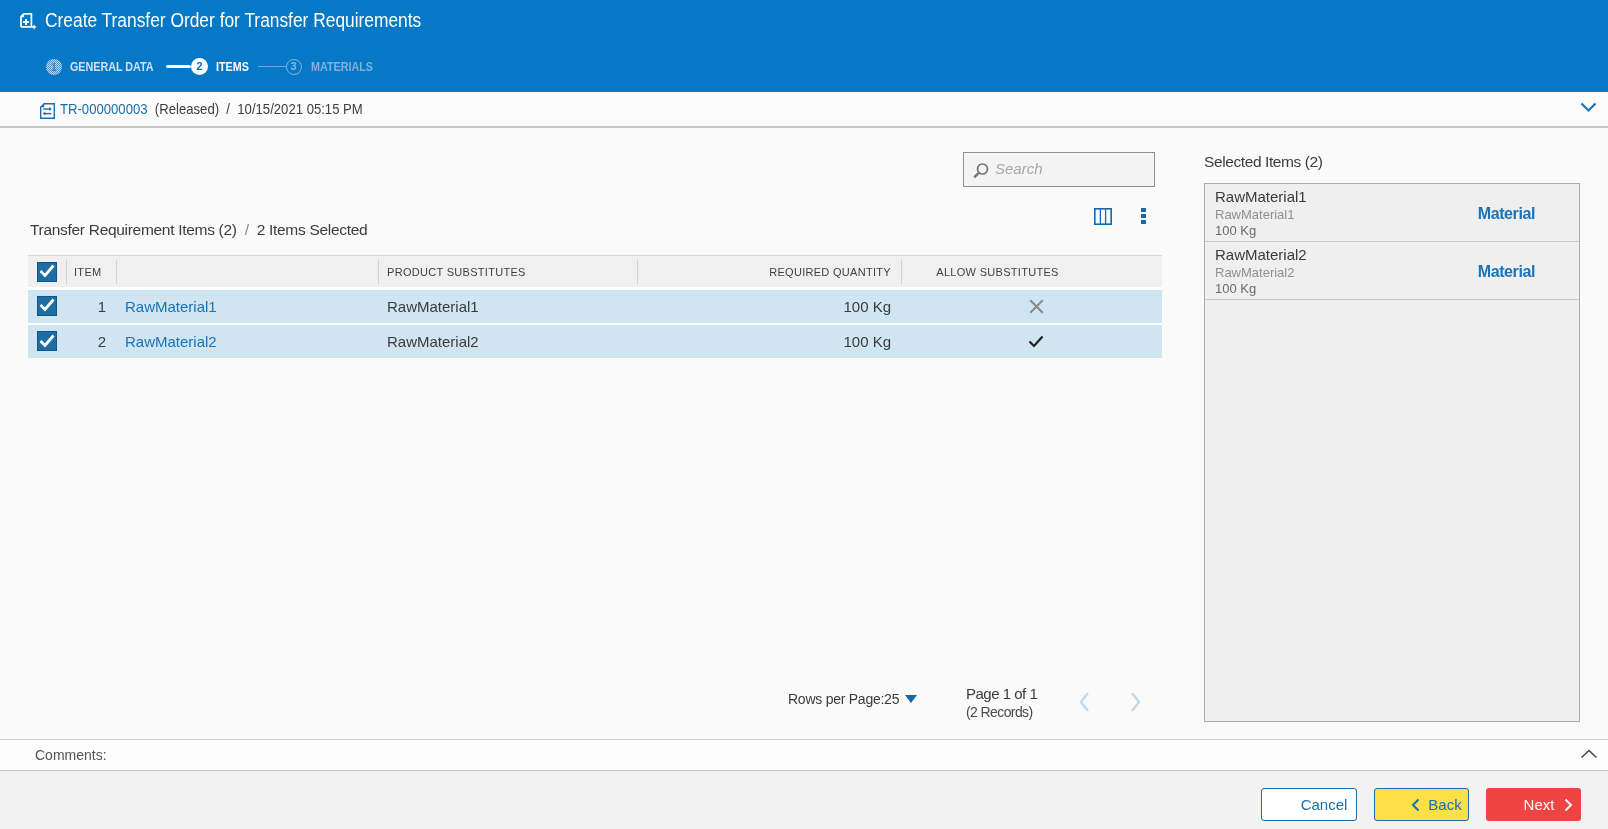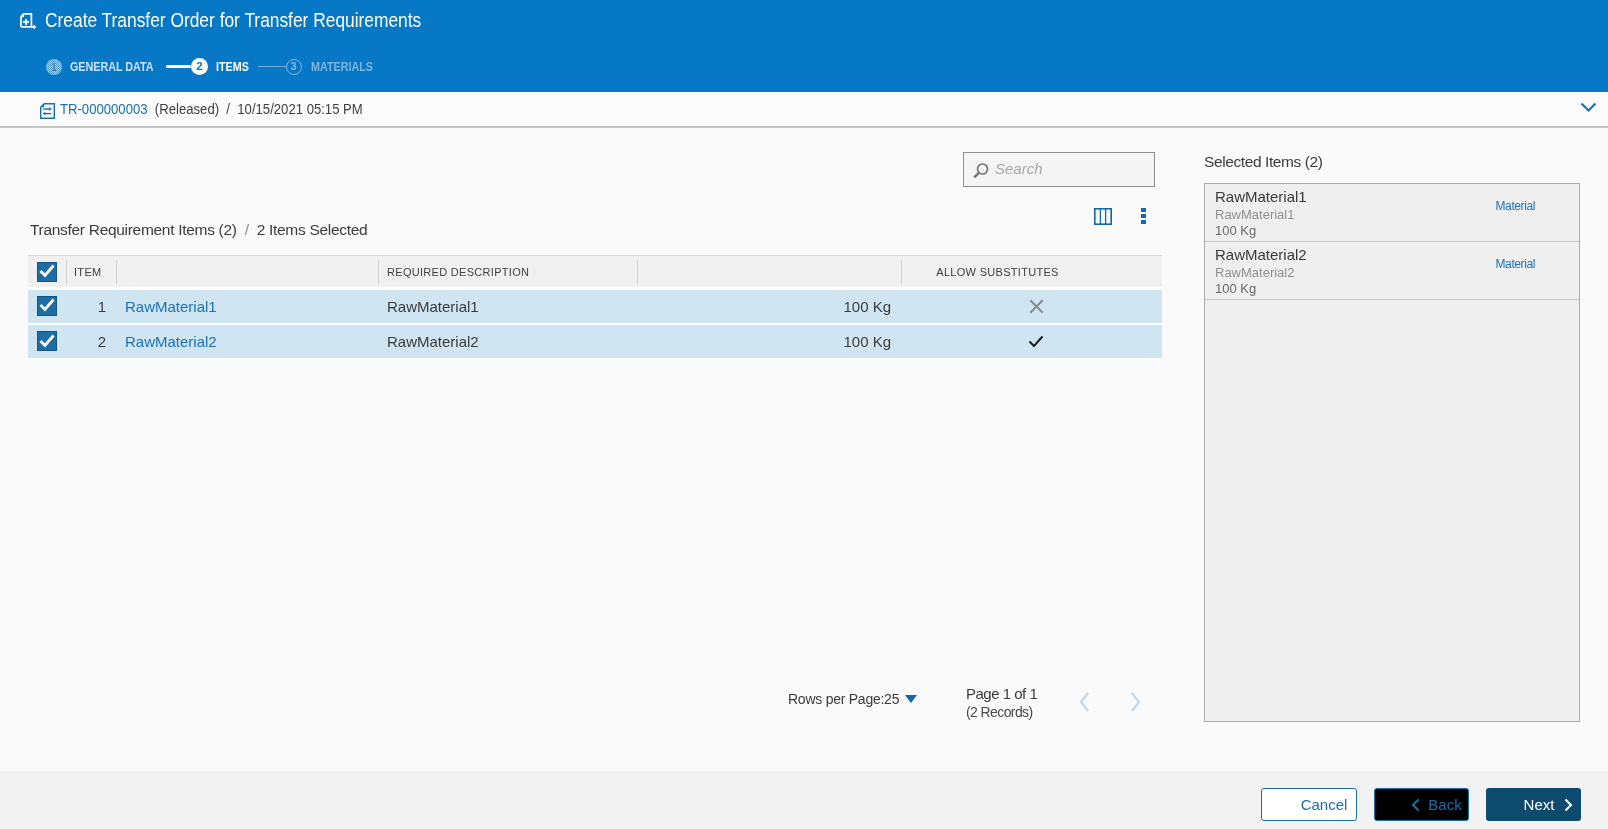--- a/index.html
+++ b/index.html
@@ -64,35 +64,35 @@
 #recinfo { position:absolute; left:966px; top:21px; font-size:14px; letter-spacing:-0.6px; color:#4a4a4a; }
 .pgchev { position:absolute; top:6px; }
 
 
 #rpttl { position:absolute; left:1204px; top:152.5px; font-size:15.5px; letter-spacing:-0.4px; color:#3c3c3c; }
 #rpanel { position:absolute; left:1204px; top:183px; width:376px; height:539px; background:#efefef; border:1px solid #ababab; }
 .card { position:relative; height:58px; border-bottom:1px solid #c9c9c9; }
 .card .t1 { position:absolute; left:10px; top:4px; font-size:15px; color:#3a3a3a; }
 .card .t2 { position:absolute; left:10px; top:23px; font-size:13px; color:#909090; }
 .card .t3 { position:absolute; left:10px; top:39px; font-size:13px; color:#6a6a6a; }
-.card .mat { position:absolute; right:44px; top:15px; font-size:12px; letter-spacing:-0.4px; font-weight:normal; color:#1a72b8; }
+.card .mat { position:absolute; right:44px; top:21px; font-size:16px; letter-spacing:-0.4px; font-weight:bold; color:#1a72b8; }
 
 
 #comments { position:absolute; left:0; top:739px; width:1608px; height:32px; background:#fcfcfc;
   border-top:1px solid #d3d3d3; border-bottom:1px solid #c6c6c6; }
 #comments .lbl { position:absolute; left:35px; top:7px; font-size:14px; color:#555; }
 #comments svg { position:absolute; left:1580px; top:9px; }
 
 
 #footer { position:absolute; left:0; top:771px; width:1608px; height:58px; background:#f2f2f2; }
 .btn { position:absolute; top:17px; height:33px; border-radius:3px; font-size:15px;
   display:flex; align-items:center; justify-content:center;padding-left:30px; }
 #bcancel { left:1261px; width:96px; background:#fff; border:1px solid #1a6da6; color:#1a6da6; }
-#bback  { left:1374px; width:95px; background:#000000; border:1px solid #1a6da6; color:#1a6da6; }
-#bnext  { left:1486px; width:95px; background:#0c4a6e; color:#fff; }
+#bback  { left:1374px; width:95px; background:#fde047; border:1px solid #1a6da6; color:#1a6da6; }
+#bnext  { left:1486px; width:95px; background:#ef4444; color:#fff; }
 </style>
 </head>
 <body>
 <div id="page">
 
   <div id="hdr">
     <svg id="hicon" width="18" height="18" viewBox="0 0 18 18">
       <path d="M3.6 0.9 L11.4 0.9 L11.4 13.9 M3.6 0.9 L1 3.9 L1 13.9" fill="none" stroke="#fff" stroke-width="1.7"></path>
       <path d="M3.6 0.9 L3.6 3.9 L1 3.9 Z" fill="#fff" stroke="#fff" stroke-width="0.6"></path>
       <path d="M3.1 9 L8.9 9 M6 6.1 L6 11.9" stroke="#fff" stroke-width="1.9"></path>
@@ -159,22 +159,23 @@
     <div class="thead">
       <div class="cbx hcbx">
           <svg width="16" height="14" viewBox="0 0 16 14">
             <path d="M1.5 7 L6 11.5 L14.5 1.5" fill="none" stroke="#fff" stroke-width="2.8"></path>
           </svg>
         </div>
       <div class="vsep" style="left:38px;"></div>
       <div class="cell" style="left:46px; width:60px;">ITEM</div>
       <div class="vsep" style="left:88px;"></div>
       <div class="vsep" style="left:350px;"></div>
-      <div class="cell" style="left:359px; width:250px;">REQUIRED DESCRIPTION</div>
+      <div class="cell" style="left:359px; width:250px;">PRODUCT SUBSTITUTES</div>
       <div class="vsep" style="left:609px;"></div>
+      <div class="cell" style="left:619px; width:244px; justify-content:flex-end;">REQUIRED QUANTITY</div>
       <div class="vsep" style="left:873px;"></div>
       <div class="cell" style="left:839px; width:261px; justify-content:center;">ALLOW SUBSTITUTES</div>
     </div>
     <div class="trow">
       <div class="cbx">
           <svg width="16" height="14" viewBox="0 0 16 14">
             <path d="M1.5 7 L6 11.5 L14.5 1.5" fill="none" stroke="#fff" stroke-width="2.8"></path>
           </svg>
         </div>
       <div class="cell" style="left:46px; width:32px; justify-content:flex-end;">1</div>
@@ -227,20 +228,26 @@
       <div class="mat">Material</div>
     </div>
     <div class="card">
       <div class="t1">RawMaterial2</div>
       <div class="t2">RawMaterial2</div>
       <div class="t3">100 Kg</div>
       <div class="mat">Material</div>
     </div>
   </div>
 
+  <div id="comments">
+    <span class="lbl">Comments:</span>
+    <svg width="18" height="10" viewBox="0 0 18 10">
+      <path d="M1.5 8.5 L9 1.5 L16.5 8.5" fill="none" stroke="#4a4a4a" stroke-width="1.6"></path>
+    </svg>
+  </div>
 
   <div id="footer">
     <div class="btn" id="bcancel">Cancel</div>
     <div class="btn" id="bback"><svg width="9" height="14" viewBox="0 0 9 14" style="margin-right:8px;">
           <path d="M7.5 1.5 L2 7 L7.5 12.5" fill="none" stroke="#1a6da6" stroke-width="2"></path>
         </svg>Back</div>
     <div class="btn" id="bnext">Next<svg width="9" height="14" viewBox="0 0 9 14" style="margin-left:10px;">
           <path d="M1.5 1.5 L7 7 L1.5 12.5" fill="none" stroke="#fff" stroke-width="2"></path>
         </svg></div>
   </div>

